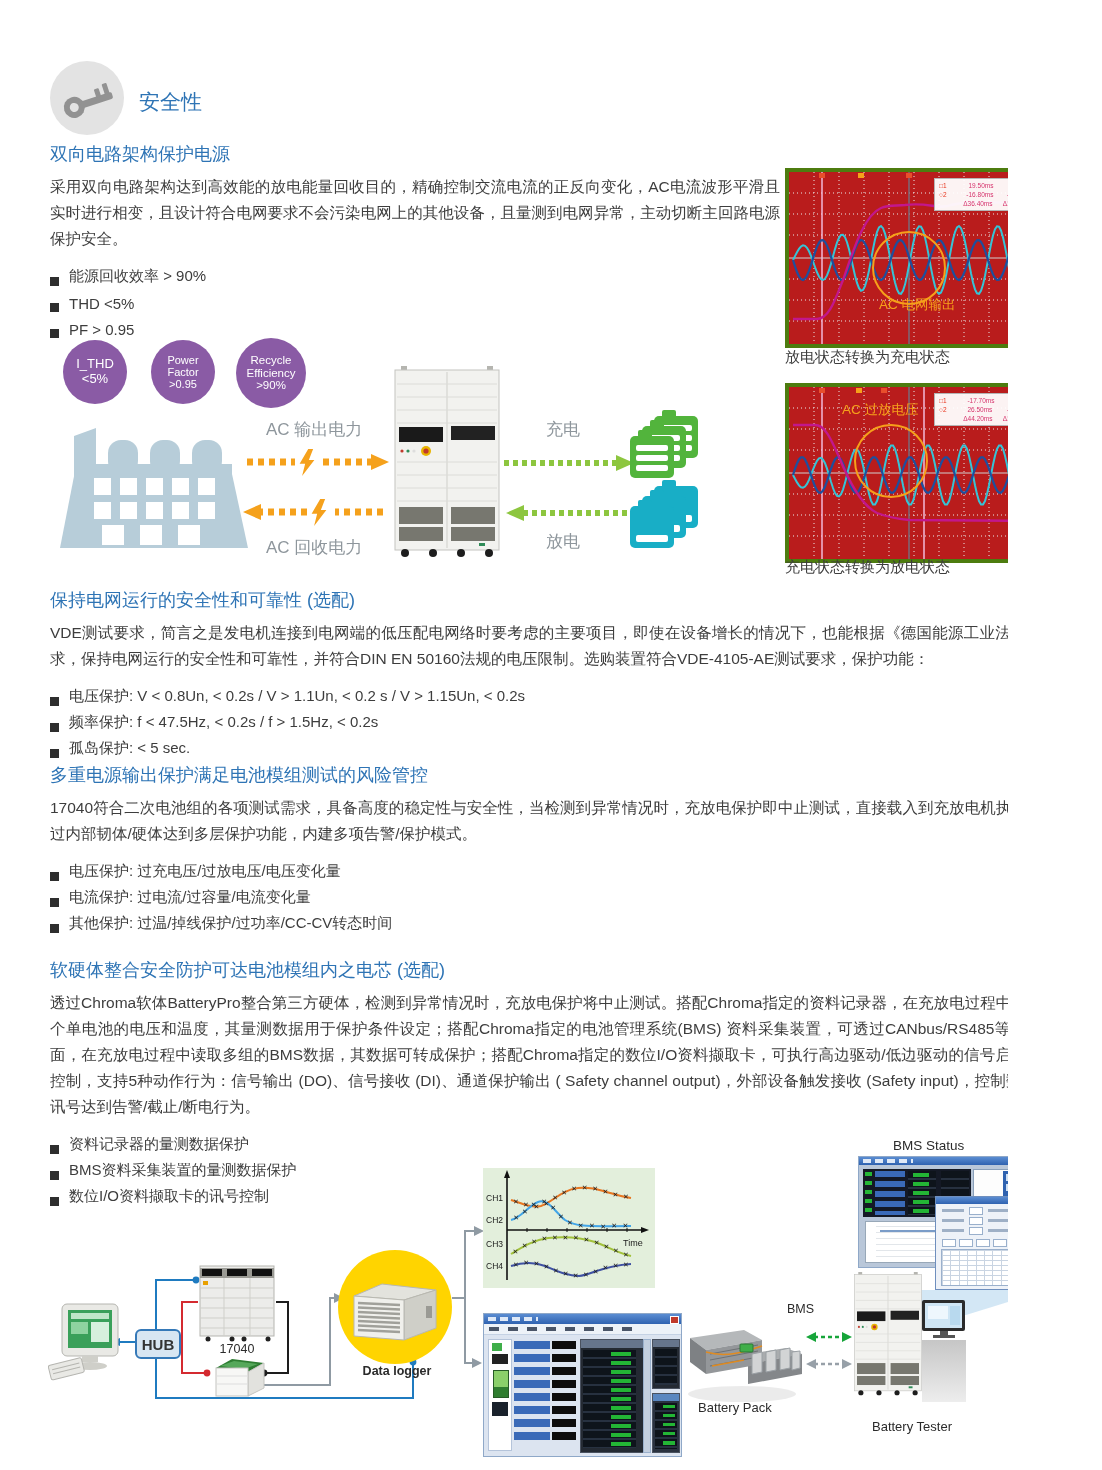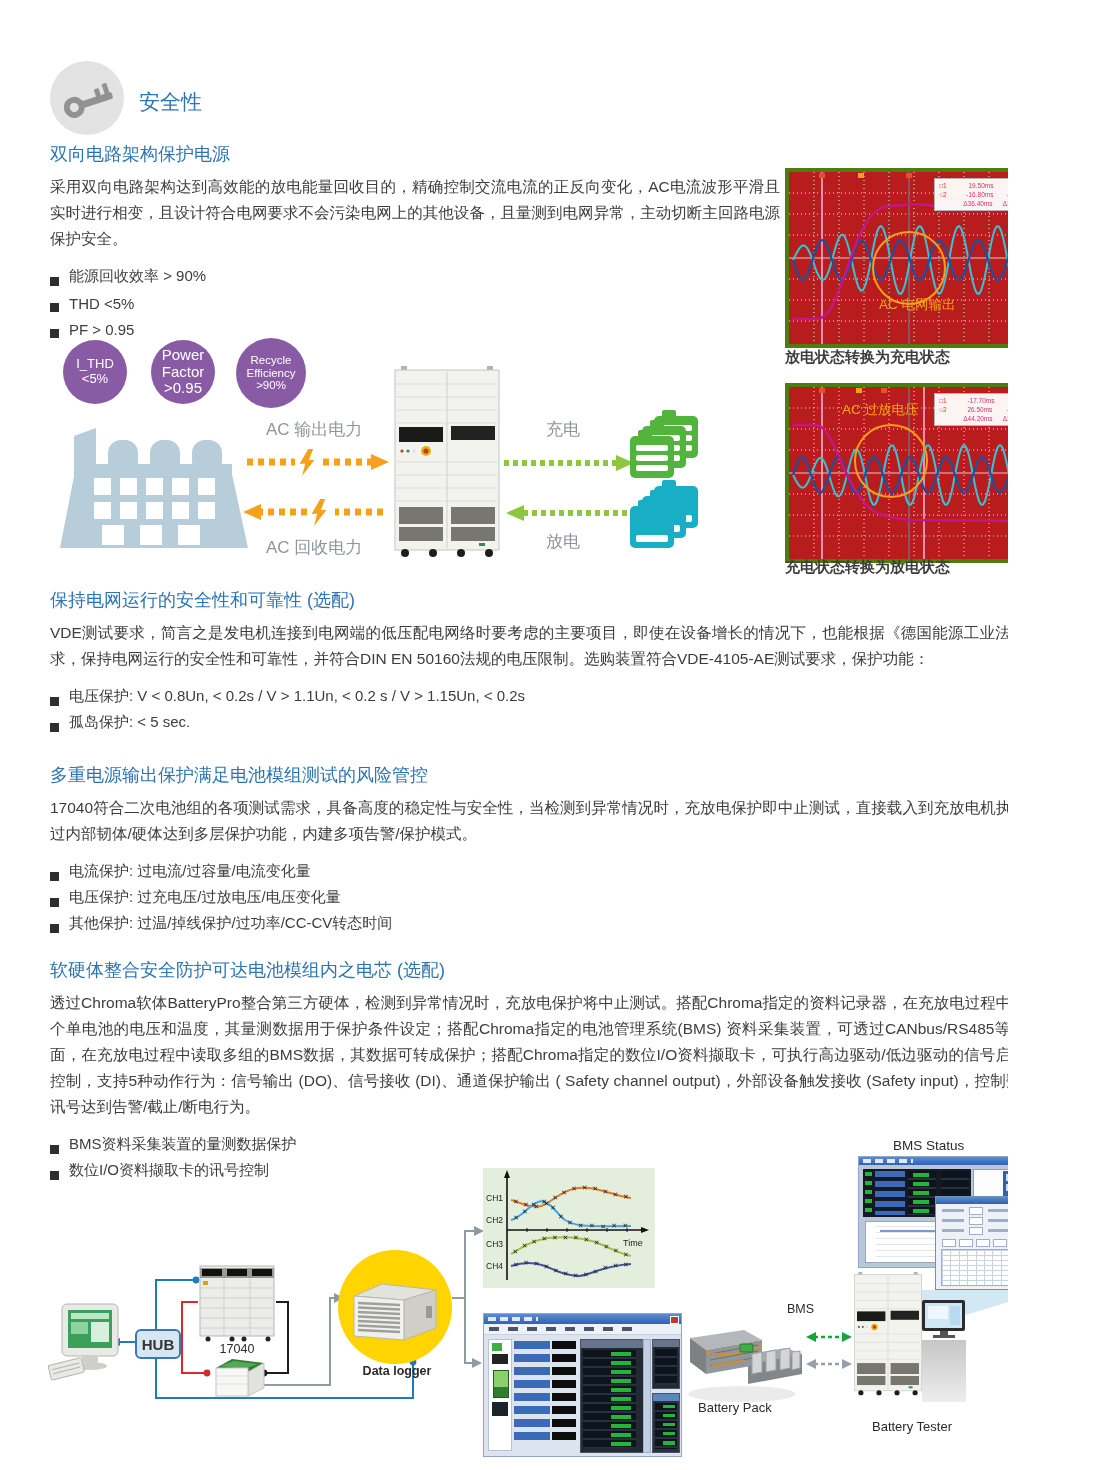--- a/index.html
+++ b/index.html
@@ -8,21 +8,21 @@
   .abs{position:absolute;}
   .page-title{font-size:21px;color:#2e74b5;}
   .sec-h{font-size:18px;color:#2e74b5;font-weight:500;margin:0 0 8px 0;}
   .body-t{font-size:15.5px;line-height:26px;color:#3d3d3d;text-align:justify;margin:0;}
   .bullets{margin-top:8px;}
   .bullet{display:flex;align-items:flex-end;height:26px;font-size:15px;color:#3d3d3d;}
   .sq{width:9px;height:9px;background:#2e2e2e;margin-right:10px;flex:0 0 auto;}
   .badge{border-radius:50%;background:#8a5ba5;color:#fff;display:flex;flex-direction:column;
          align-items:center;justify-content:center;text-align:center;line-height:1.12;}
   .gray-label{color:#8e969c;font-size:17px;}
-  .cap{font-size:15px;color:#3d3d3d;font-weight:bold;}
+  .cap{font-size:15px;color:#3d3d3d;}
   .scope{background:#b91c1c;border:4px solid #4d7c0f;}
   .readout{position:absolute;right:5px;top:6px;width:92px;background:rgba(255,255,255,.95);
            border:1px solid #b5b5b5;font-size:6.5px;line-height:9px;color:#d6336c;padding:2px 4px;}
   .ro-row{display:flex;justify-content:space-between;}
   .ro-ch{color:#e8341c;width:14px;}
   .scope-ann{position:absolute;color:#f6a01a;font-size:13.5px;white-space:nowrap;}
   .xm{font-size:7px;text-anchor:middle;fill:#222;font-family:"DejaVu Sans",sans-serif;}
   .chart-label{font-size:8.5px;fill:#1a1a1a;}
   .small-label{font-size:12.5px;color:#2b2b2b;}
   .bold{font-weight:bold;}
@@ -131,21 +131,21 @@
           <span class="sq"></span>
           <span>PF &gt; 0.95</span>
         </div>
     </div>
   </div>
 
   <div class="abs badge" style="left:63px;top:340px;width:64px;height:64px;font-size:13px">
     <span>I_THD</span>
     <span>&lt;5%</span>
   </div>
-  <div class="abs badge" style="left:151px;top:340px;width:64px;height:64px;font-size:15px">
+  <div class="abs badge" style="left:151px;top:340px;width:64px;height:64px;font-size:11px">
     <span>Power</span>
     <span>Factor</span>
     <span>&gt;0.95</span>
   </div>
   <div class="abs badge" style="left:236px;top:338px;width:70px;height:70px;font-size:11.5px">
     <span>Recycle</span>
     <span>Efficiency</span>
     <span>&gt;90%</span>
   </div>
 
@@ -327,48 +327,56 @@
   <div class="abs" style="left:50px;top:588px;width:1008px">
     <div class="sec-h">保持电网运行的安全性和可靠性 (选配)</div>
     <p class="body-t">VDE测试要求，简言之是发电机连接到电网端的低压配电网络时要考虑的主要项目，即使在设备增长的情况下，也能根据《德国能源工业法》的要求，保持电网运行的安全性和可靠性，并符合DIN EN 50160法规的电压限制。选购装置符合VDE-4105-AE测试要求，保护功能：</p>
     <div class="bullets">
       <div class="bullet">
           <span class="sq"></span>
           <span>电压保护: V &lt; 0.8Un, &lt; 0.2s / V &gt; 1.1Un, &lt; 0.2 s / V &gt; 1.15Un, &lt; 0.2s</span>
         </div>
       <div class="bullet">
           <span class="sq"></span>
+          <span>频率保护: f &lt; 47.5Hz, &lt; 0.2s / f &gt; 1.5Hz, &lt; 0.2s</span>
+        </div>
+      <div class="bullet">
+          <span class="sq"></span>
           <span>孤岛保护: &lt; 5 sec.</span>
         </div>
     </div>
   </div>
 
   <div class="abs" style="left:50px;top:763px;width:1008px">
     <div class="sec-h">多重电源输出保护满足电池模组测试的风险管控</div>
     <p class="body-t">17040符合二次电池组的各项测试需求，具备高度的稳定性与安全性，当检测到异常情况时，充放电保护即中止测试，直接载入到充放电机执行，透过内部韧体/硬体达到多层保护功能，内建多项告警/保护模式。</p>
     <div class="bullets">
       <div class="bullet">
           <span class="sq"></span>
+          <span>电压保护: 过充电压/过放电压/电压变化量</span>
+        </div>
+      <div class="bullet">
+          <span class="sq"></span>
           <span>电流保护: 过电流/过容量/电流变化量</span>
-        </div>
-      <div class="bullet">
-          <span class="sq"></span>
-          <span>电压保护: 过充电压/过放电压/电压变化量</span>
         </div>
       <div class="bullet">
           <span class="sq"></span>
           <span>其他保护: 过温/掉线保护/过功率/CC-CV转态时间</span>
         </div>
     </div>
   </div>
 
   <div class="abs" style="left:50px;top:958px;width:1008px">
     <div class="sec-h">软硬体整合安全防护可达电池模组内之电芯 (选配)</div>
     <p class="body-t">透过Chroma软体BatteryPro整合第三方硬体，检测到异常情况时，充放电保护将中止测试。搭配Chroma指定的资料记录器，在充放电过程中读取多个单电池的电压和温度，其量测数据用于保护条件设定；搭配Chroma指定的电池管理系统(BMS) 资料采集装置，可透过CANbus/RS485等通讯介面，在充放电过程中读取多组的BMS数据，其数据可转成保护；搭配Chroma指定的数位I/O资料撷取卡，可执行高边驱动/低边驱动的信号启动关闭控制，支持5种动作行为：信号输出 (DO)、信号接收 (DI)、通道保护输出 ( Safety channel output)，外部设备触发接收 (Safety input)，控制数位I/O讯号达到告警/截止/断电行为。</p>
     <div class="bullets">
+      <div class="bullet">
+          <span class="sq"></span>
+          <span>资料记录器的量测数据保护</span>
+        </div>
       <div class="bullet">
           <span class="sq"></span>
           <span>BMS资料采集装置的量测数据保护</span>
         </div>
       <div class="bullet">
           <span class="sq"></span>
           <span>数位I/O资料撷取卡的讯号控制</span>
         </div>
     </div>
   </div>

